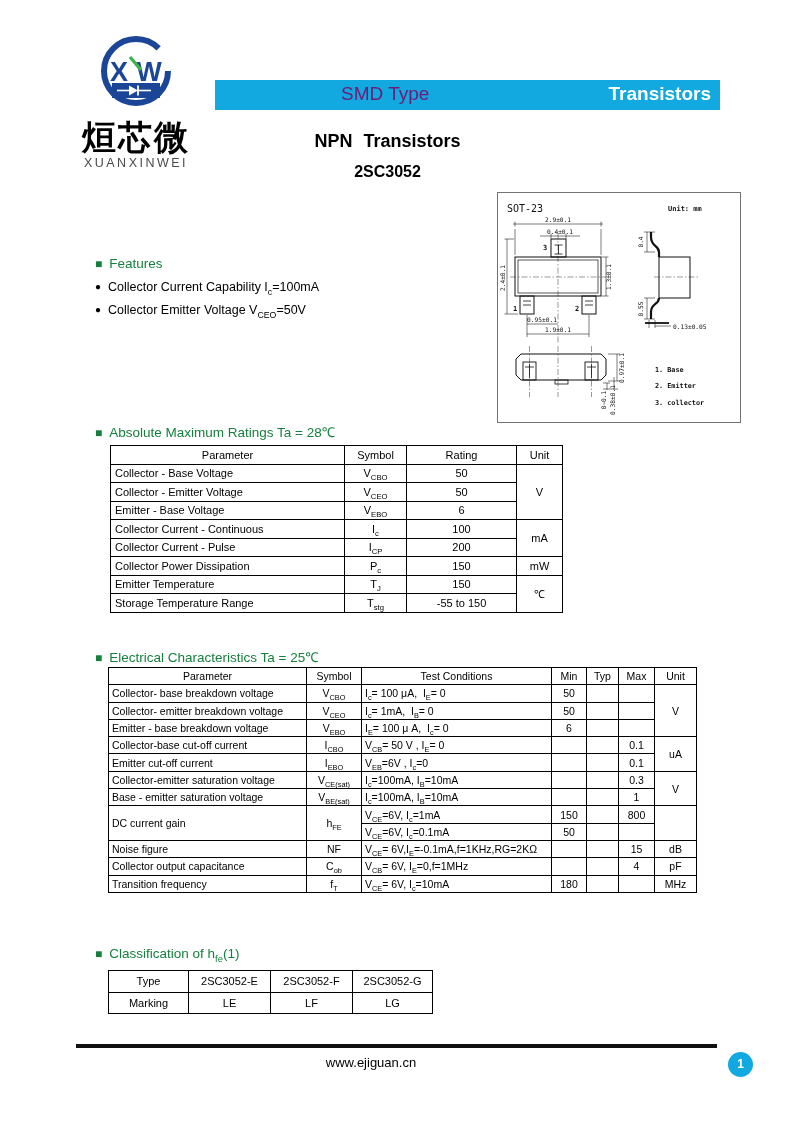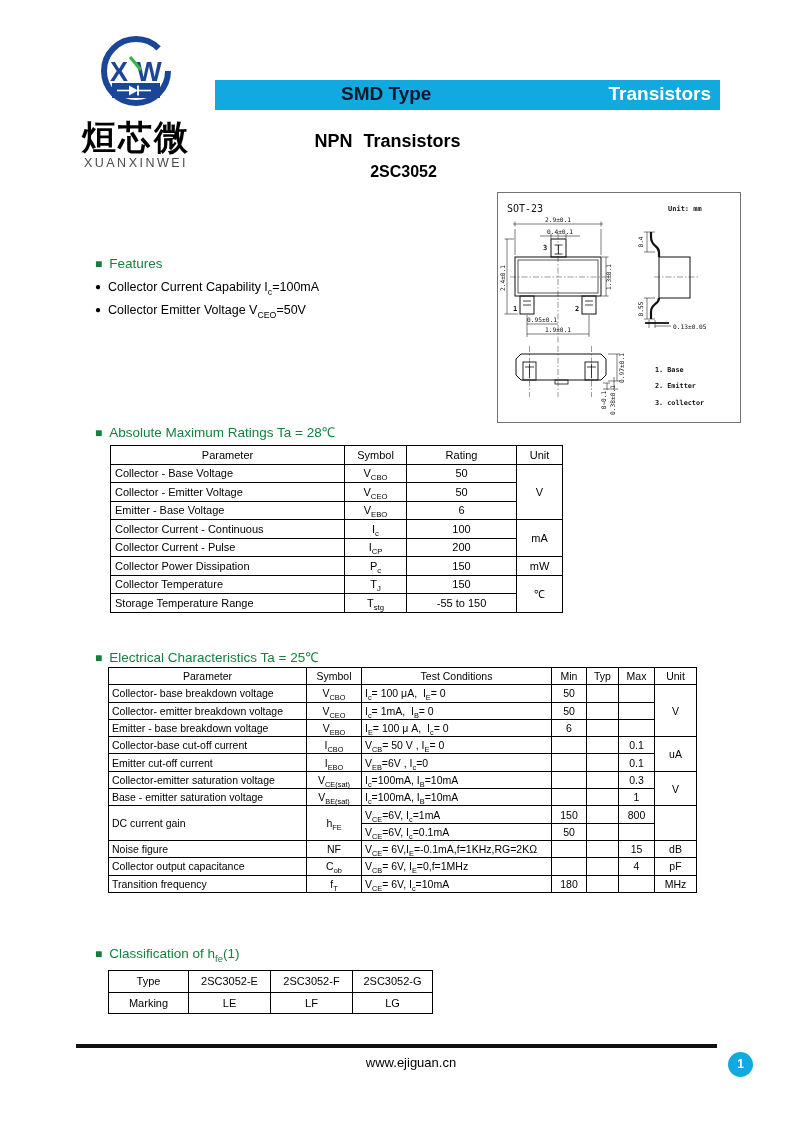--- a/index.html
+++ b/index.html
@@ -10,25 +10,25 @@
   .abs{position:absolute;}
   sub{font-size:0.7em;line-height:0;letter-spacing:0;}
 
   
   .logo-block{left:70px;top:33px;width:132px;text-align:center;}
   .logo-cn{font-size:34px;font-weight:bold;letter-spacing:2px;line-height:36px;margin-top:2px;white-space:nowrap;}
   .logo-en{font-size:12.5px;color:#4b4b4b;letter-spacing:2.5px;line-height:16px;white-space:nowrap;}
 
   
   .header-bar{left:215px;top:80px;width:505px;height:30px;background:#12A9E0;}
-  .bar-left{position:absolute;left:126px;top:3px;font-size:19px;font-weight:bold;color:#0f172a;}
+  .bar-left{position:absolute;left:126px;top:3px;font-size:19px;font-weight:normal;color:#701a75;}
   .bar-right{position:absolute;right:9px;top:3px;font-size:19px;font-weight:bold;color:#fff;}
 
   .title1{left:0;top:131px;width:775px;text-align:center;font-size:18px;font-weight:bold;word-spacing:6px;}
-  .title2{left:0;top:163px;width:775px;text-align:center;font-size:16px;font-weight:bold;margin-left:16px;}
+  .title2{left:0;top:163px;width:775px;text-align:center;font-size:16px;font-weight:bold;}
 
   
   .features{left:95px;top:256px;}
   .sec-head{font-size:13.5px;color:#15803d;white-space:nowrap;}
   .sec-square{font-size:12px;margin-right:7px;}
   .feature-item{font-size:12.5px;margin-top:9px;white-space:nowrap;}
   .bullet{font-size:10px;margin-right:7px;vertical-align:1px;}
 
   
   .pkg-box{left:497px;top:192px;width:242px;height:229px;border:1px solid #737373;background:#fff;}
@@ -51,21 +51,21 @@
   .abs-table td{height:17.5px;padding:0 4px;text-align:center;}
   .abs-table td.param{text-align:left;margin-left:29px;}
   .elec-table{left:108px;top:667px;width:588px;font-size:10.5px;}
   .elec-table td{height:16.3px;padding:0 3px;text-align:center;}
   .elec-table td.param, .elec-table td.cond{text-align:left;}
   .class-table{left:108px;top:970px;width:324px;font-size:11px;}
   .class-table td{height:18.5px;text-align:center;}
 
   
   .footer-line{left:76px;top:1044px;width:641px;height:4px;background:#111;}
-  .footer-url{left:0;top:1055px;width:742px;text-align:center;font-size:13px;padding-left:40px;}
+  .footer-url{left:0;top:1055px;width:742px;text-align:center;font-size:13px;}
   .page-badge{left:728px;top:1052px;width:25px;height:25px;border-radius:50%;background:#12A9E0;
     color:#fff;font-size:12px;font-weight:bold;text-align:center;line-height:25px;}
 </style>
 </head>
 <body>
 
 <div class="page">
 
   <div class="abs logo-block">
     <svg width="74" height="80" viewBox="0 0 74 80">
@@ -254,21 +254,21 @@
       <td>I<sub>CP</sub></td>
       <td>200</td>
     </tr>
     <tr>
       <td class="param">Collector Power Dissipation</td>
       <td>P<sub>c</sub></td>
       <td>150</td>
       <td>mW</td>
     </tr>
     <tr>
-      <td class="param">Collector Temperature</td>
+      <td class="param">Emitter Temperature</td>
       <td>T<sub>J</sub></td>
       <td>150</td>
       <td rowspan="2">℃</td>
     </tr>
     <tr>
       <td class="param">Storage Temperature Range</td>
       <td>T<sub>stg</sub></td>
       <td>-55 to 150</td>
     </tr>
   </tbody>

